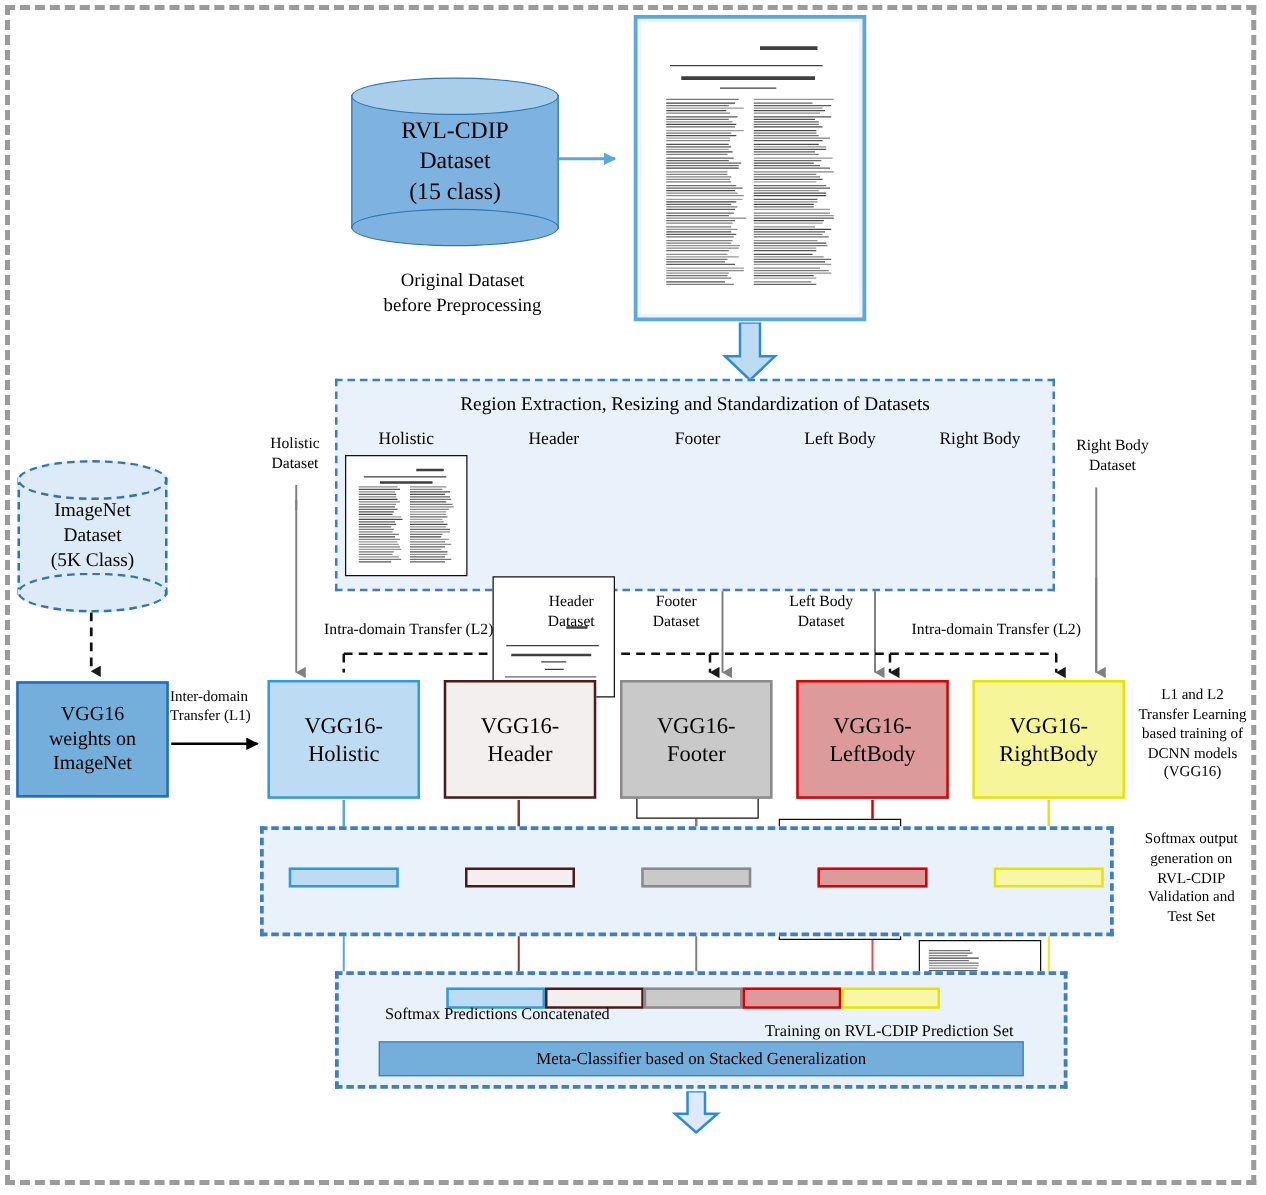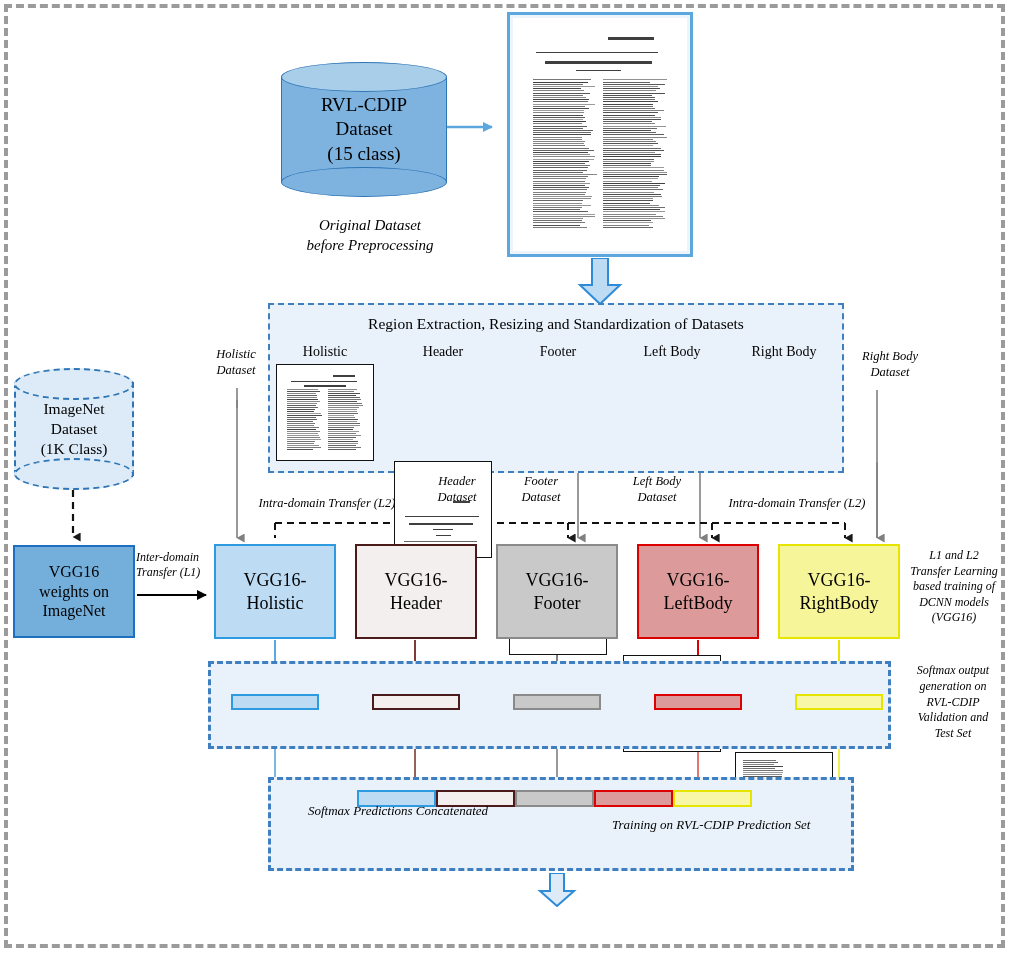--- a/index.html
+++ b/index.html
@@ -27,21 +27,21 @@
   .cyl-dash .body{background:#DCEBF7;border-left:2px dashed #2E75B6;border-right:2px dashed #2E75B6;}
   .cyl-dash .top{background:#DCEBF7;border:2px dashed #2E75B6;z-index:3;}
   .cyl-dash .bot{background:#DCEBF7;border:2px dashed #2E75B6;z-index:1;}
 
   
   .doc{background:#ffffff;position:relative;overflow:hidden;}
   .doc .ln{position:absolute;background:#2a2a2a;height:1px;opacity:.75;}
   .thumb-cap{position:absolute;text-align:center;font-size:14px;}
 
   .dashbox{border:2px dashed #3F7FBF;background:#E9F1FB;}
-  .txt{position:absolute;font-size:12.5px;line-height:1.25;text-align:center;font-style:italic;}
+  .txt{position:absolute;font-size:12.5px;line-height:1.25;text-align:center;}
   .txt-l{text-align:left;}
   svg.lay{position:absolute;left:0;top:0;width:1013px;height:956px;overflow:visible;pointer-events:none;}
 </style>
 </head>
 <body>
 
 <div id="canvas">
 
   <div class="outer-frame"></div>
 
@@ -562,21 +562,21 @@
       <div class="ln" style="left: 7.4496px; top: 83.4296px; width: 35.2172px; height: 1px; opacity: 0.636703;"></div>
     </div>
 
   <div class="cyl cyl-dash" style="left:14px;top:368px;width:120px;height:122px;">
     <div class="bot"></div>
       <div class="body"></div>
       <div class="top"></div>
     <div class="label" style="font-size:15.5px;">
       <div>ImageNet</div>
       <div>Dataset</div>
-      <div>(1K Class)</div>
+      <div>(5K Class)</div>
     </div>
   </div>
 
   <div class="abs ctr" style="left:13px;top:545px;width:122px;height:93px;background:#74AFDC;border:2px solid #1F6FC0;flex-direction:column;font-size:16px;line-height:1.22;">
     <div id="vggw">
         <div>VGG16</div>
         <div>weights on</div>
         <div>ImageNet</div>
       </div>
   </div>
@@ -628,20 +628,23 @@
 
   <div class="abs" id="c1" style="left: 357px; top: 790px; width: 79px; height: 17px; background: rgb(189, 220, 244); border: 2.5px solid rgb(46, 155, 224);"></div>
   <div class="abs" id="c2" style="left: 436px; top: 790px; width: 79px; height: 17px; background: rgb(242, 239, 238); border: 2.5px solid rgb(75, 26, 26);"></div>
   <div class="abs" id="c3" style="left: 515px; top: 790px; width: 79px; height: 17px; background: rgb(201, 201, 201); border: 2.5px solid rgb(138, 138, 138);"></div>
   <div class="abs" id="c4" style="left: 594px; top: 790px; width: 79px; height: 17px; background: rgb(221, 154, 154); border: 2.5px solid rgb(221, 0, 0);"></div>
   <div class="abs" id="c5" style="left: 673px; top: 790px; width: 79px; height: 17px; background: rgb(248, 247, 168); border: 2.5px solid rgb(229, 229, 0);"></div>
 
   <div class="txt abs txt-l" style="left:308px;top:803px;width:230px;font-size:13px;">Softmax Predictions Concatenated</div>
   <div class="txt abs txt-l" style="left:612px;top:817px;width:230px;font-size:13px;">Training on RVL-CDIP Prediction Set</div>
 
+  <div class="abs ctr" id="meta" style="left: 303px; top: 833px; width: 516px; height: 28px; font-size: 13.5px; background: rgb(116, 175, 220); border: 1.5px solid rgb(62, 126, 184);">
+    <span>Meta-Classifier based on Stacked Generalization</span>
+  </div>
 
   <div class="abs" style="left:536px;top:873px;width:42px;height:34px;">
     <svg width="42" height="34" viewBox="0 0 42 34">
       <polygon points="14,0 28,0 28,18 38,18 21,33 4,18 14,18" fill="#DCEBF7" stroke="#2E8BD8" stroke-width="2"></polygon>
     </svg>
   </div>
 
 
 </div>
 

